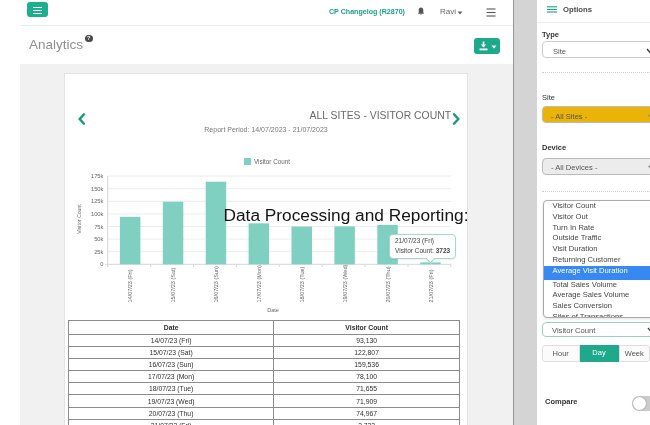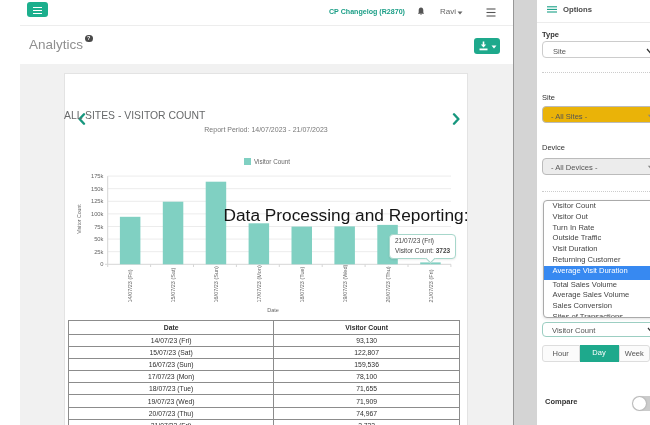--- a/index.html
+++ b/index.html
@@ -53,21 +53,21 @@
 
   <div class="abs" style="left:44px;top:73px;width:404px;height:352px;background:#fff;border:1px solid #e3e3e3;border-bottom:none;"></div>
 
   <svg class="abs" style="left:57px;top:112.5px;" width="9" height="12" viewBox="0 0 9 12">
     <path d="M7 1.3 L2.6 6 L7 10.7" stroke="#17977e" stroke-width="2.4" fill="none" stroke-linecap="round" stroke-linejoin="round"></path>
   </svg>
   <svg class="abs" style="left:431.5px;top:112.5px;" width="9" height="12" viewBox="0 0 9 12">
     <path d="M2 1.3 L6.4 6 L2 10.7" stroke="#17977e" stroke-width="2.4" fill="none" stroke-linecap="round" stroke-linejoin="round"></path>
   </svg>
 
-  <div class="abs" style="left:44px;top:109.5px;width:404px;text-align:left;font-size:10.4px;letter-spacing:0px;color:#67696a;">ALL SITES - VISITOR COUNT</div>
+  <div class="abs" style="left:27px;top:109.5px;width:404px;text-align:right;font-size:10.4px;letter-spacing:0px;color:#67696a;">ALL SITES - VISITOR COUNT</div>
   <div class="abs" style="left:44px;top:125.5px;width:404px;text-align:center;font-size:7px;color:#787878;">Report Period: 14/07/2023 - 21/07/2023</div>
 
   <svg id="chart" class="abs" style="left:44px;top:150px;" width="404" height="166" viewBox="0 0 404 166">
 
     <rect x="180" y="8" width="7" height="7" fill="#80d0c2"></rect>
     <text x="190" y="14" font-size="6.3" fill="#666">Visitor Count</text>
 
     <g stroke="#ececec" stroke-width="1">
       <line x1="43.7" y1="26.1" x2="387" y2="26.1"></line>
       <line x1="43.7" y1="38.7" x2="387" y2="38.7"></line>
@@ -202,21 +202,21 @@
   <div class="abs" style="left:522px;top:71.5px;width:116px;border-top:1px dotted #ccc;"></div>
 
   <div class="abs" style="left:522px;top:93px;font-size:7.5px;color:#333;">Site</div>
   <div class="abs" style="left:522px;top:106px;width:116px;height:17px;background:#eab308;border:1px solid #bbb;border-radius:4px;">
     <div class="abs" style="left:8px;top:4.5px;font-size:7.6px;color:#555;">- All Sites -</div>
     <svg class="abs" style="left:104px;top:6.5px;" width="7" height="5" viewBox="0 0 7 5">
         <path d="M0.8 0.8 L3.5 3.8 L6.2 0.8 Z" fill="#888"></path>
       </svg>
   </div>
 
-  <div class="abs" style="left:522px;top:143px;font-size:7.5px;color:#333;">Device</div>
+  <div class="abs" style="left:522px;top:143px;font-size:7.5px;color:#333;font-weight:bold;">Device</div>
   <div class="abs" style="left:522px;top:157.5px;width:116px;height:17px;background:#ececec;border:1px solid #bbb;border-radius:4px;">
     <div class="abs" style="left:8px;top:4.5px;font-size:7.6px;color:#555;">- All Devices -</div>
     <svg class="abs" style="left:104px;top:6.5px;" width="7" height="5" viewBox="0 0 7 5">
         <path d="M0.8 0.8 L3.5 3.8 L6.2 0.8 Z" fill="#888"></path>
       </svg>
   </div>
 
   <div class="abs" style="left:522px;top:190.5px;width:116px;border-top:1px dotted #ccc;"></div>
 
   <div class="abs" style="left:522.5px;top:200.3px;width:113.5px;height:118px;background:#fff;border:1px solid #aaa;border-radius:4px;box-shadow:0 1px 3px rgba(0,0,0,0.12);overflow:hidden;">

